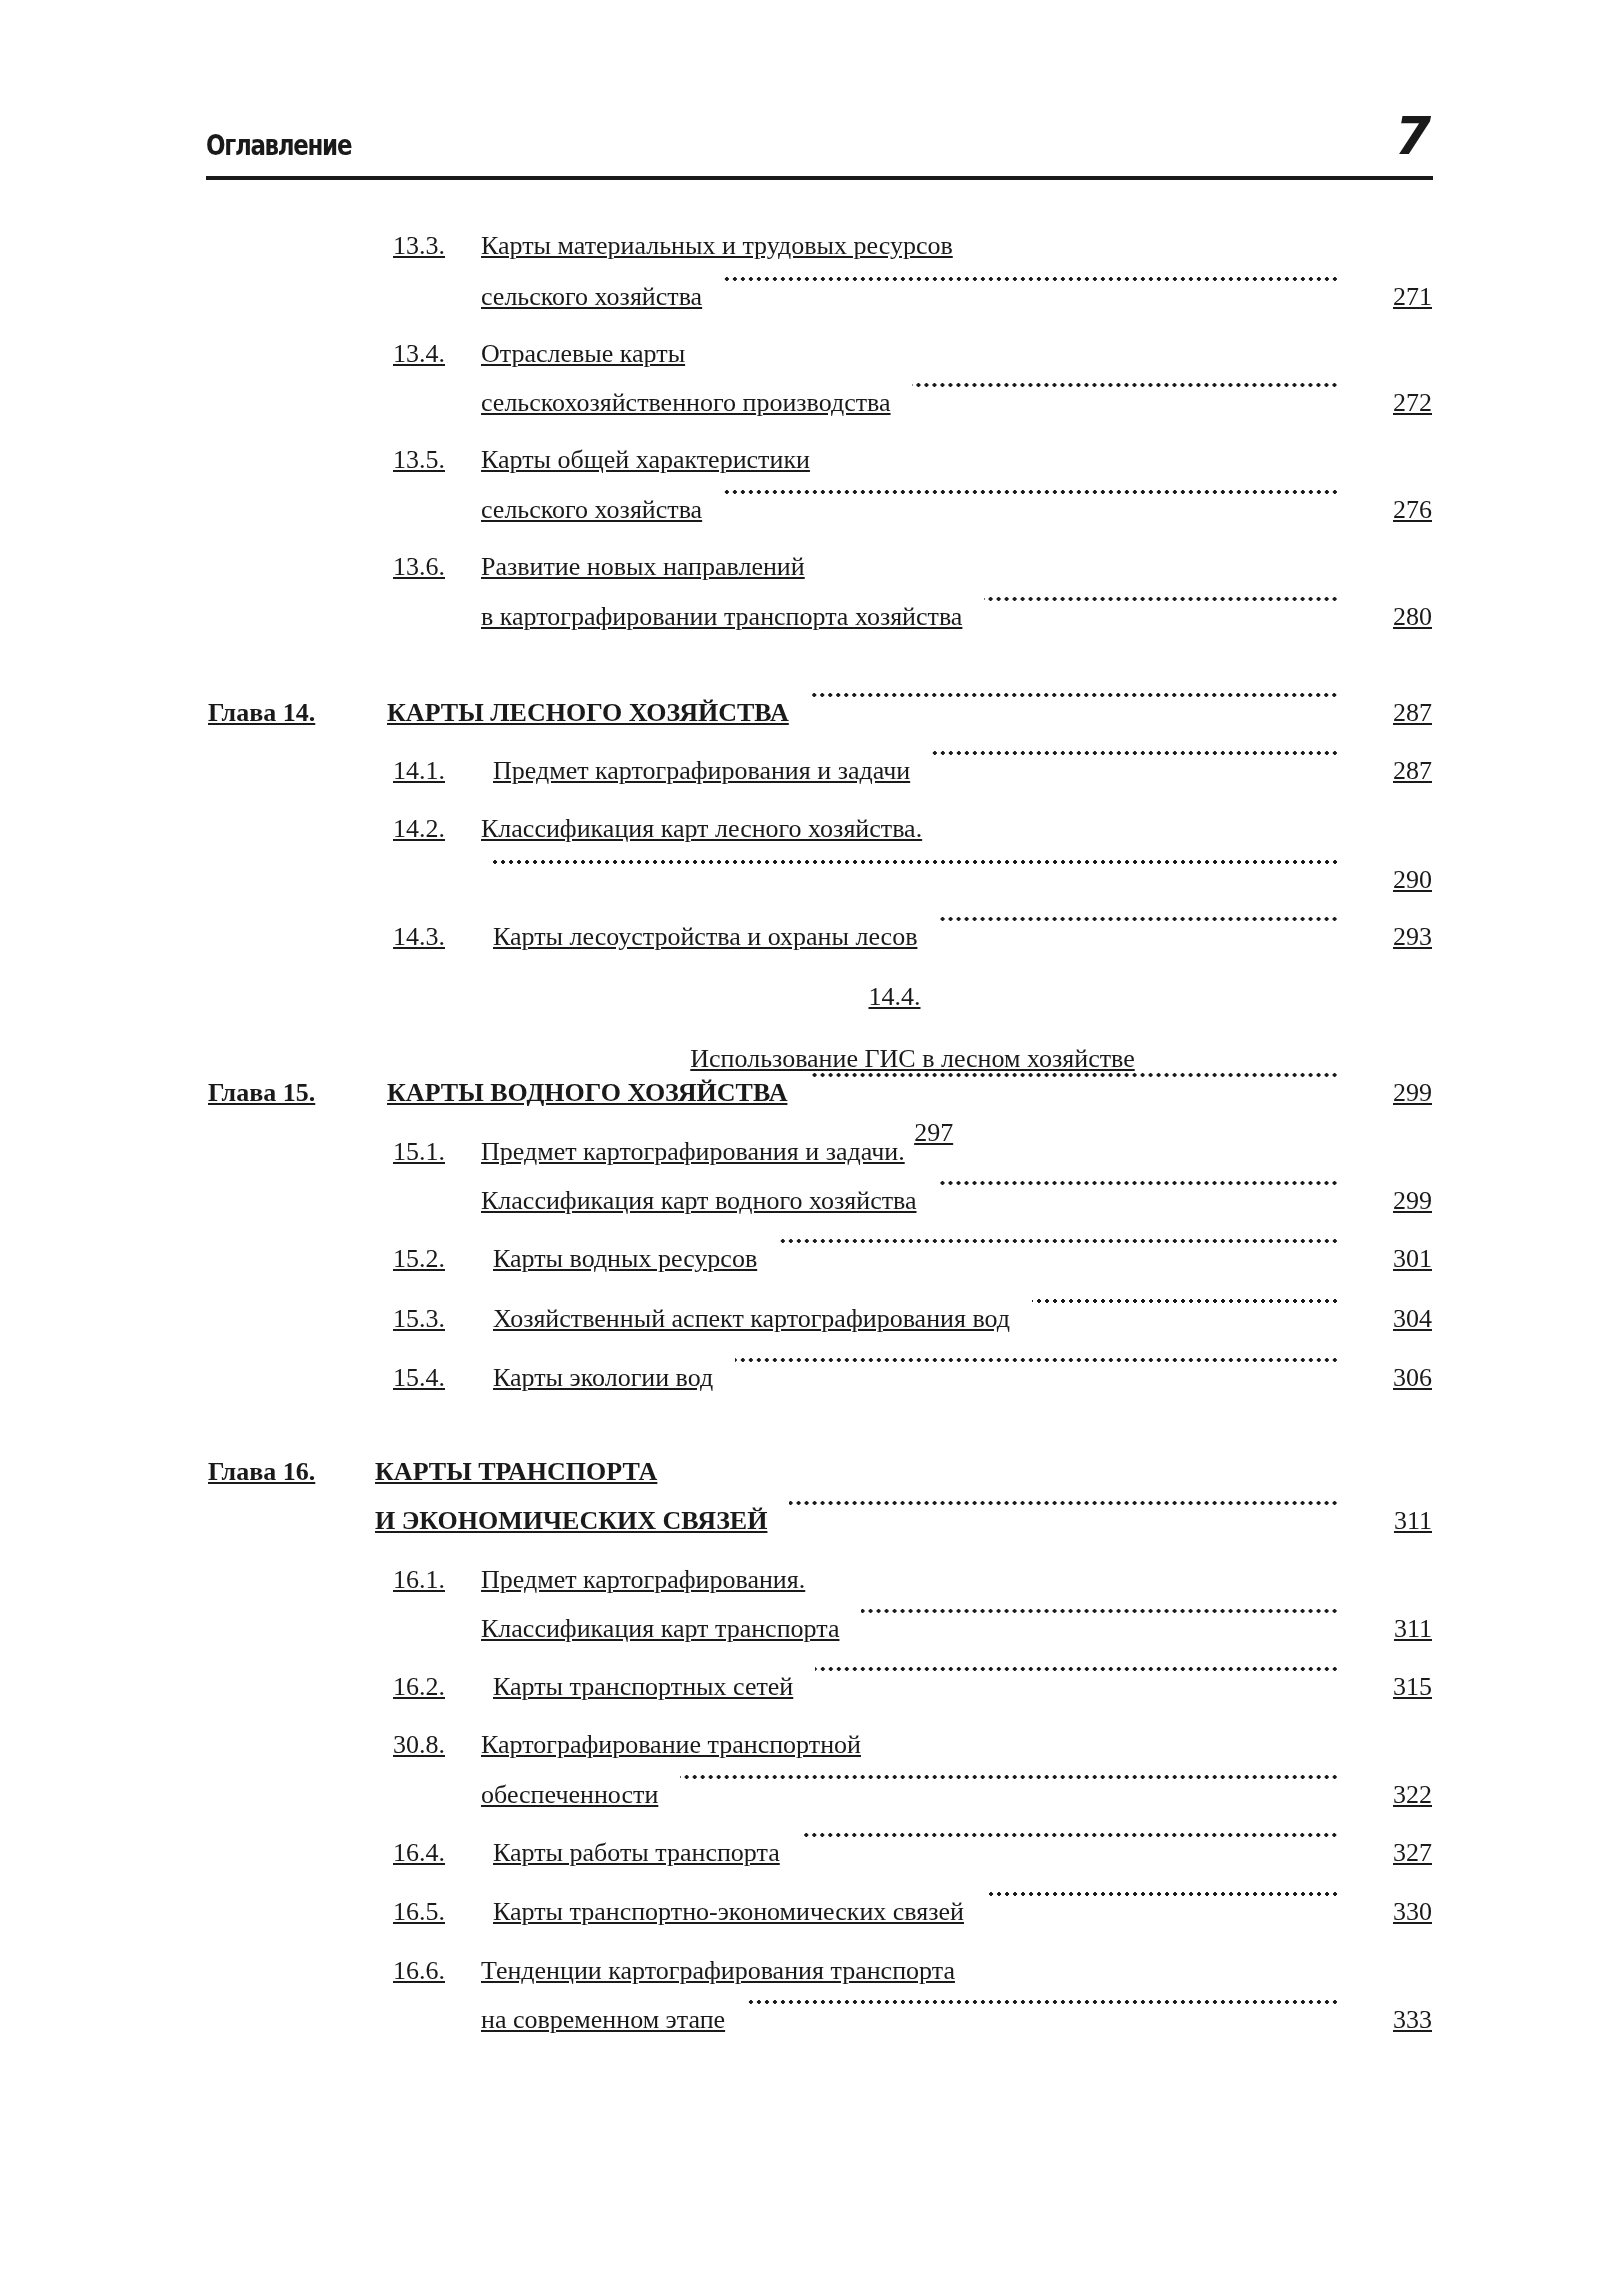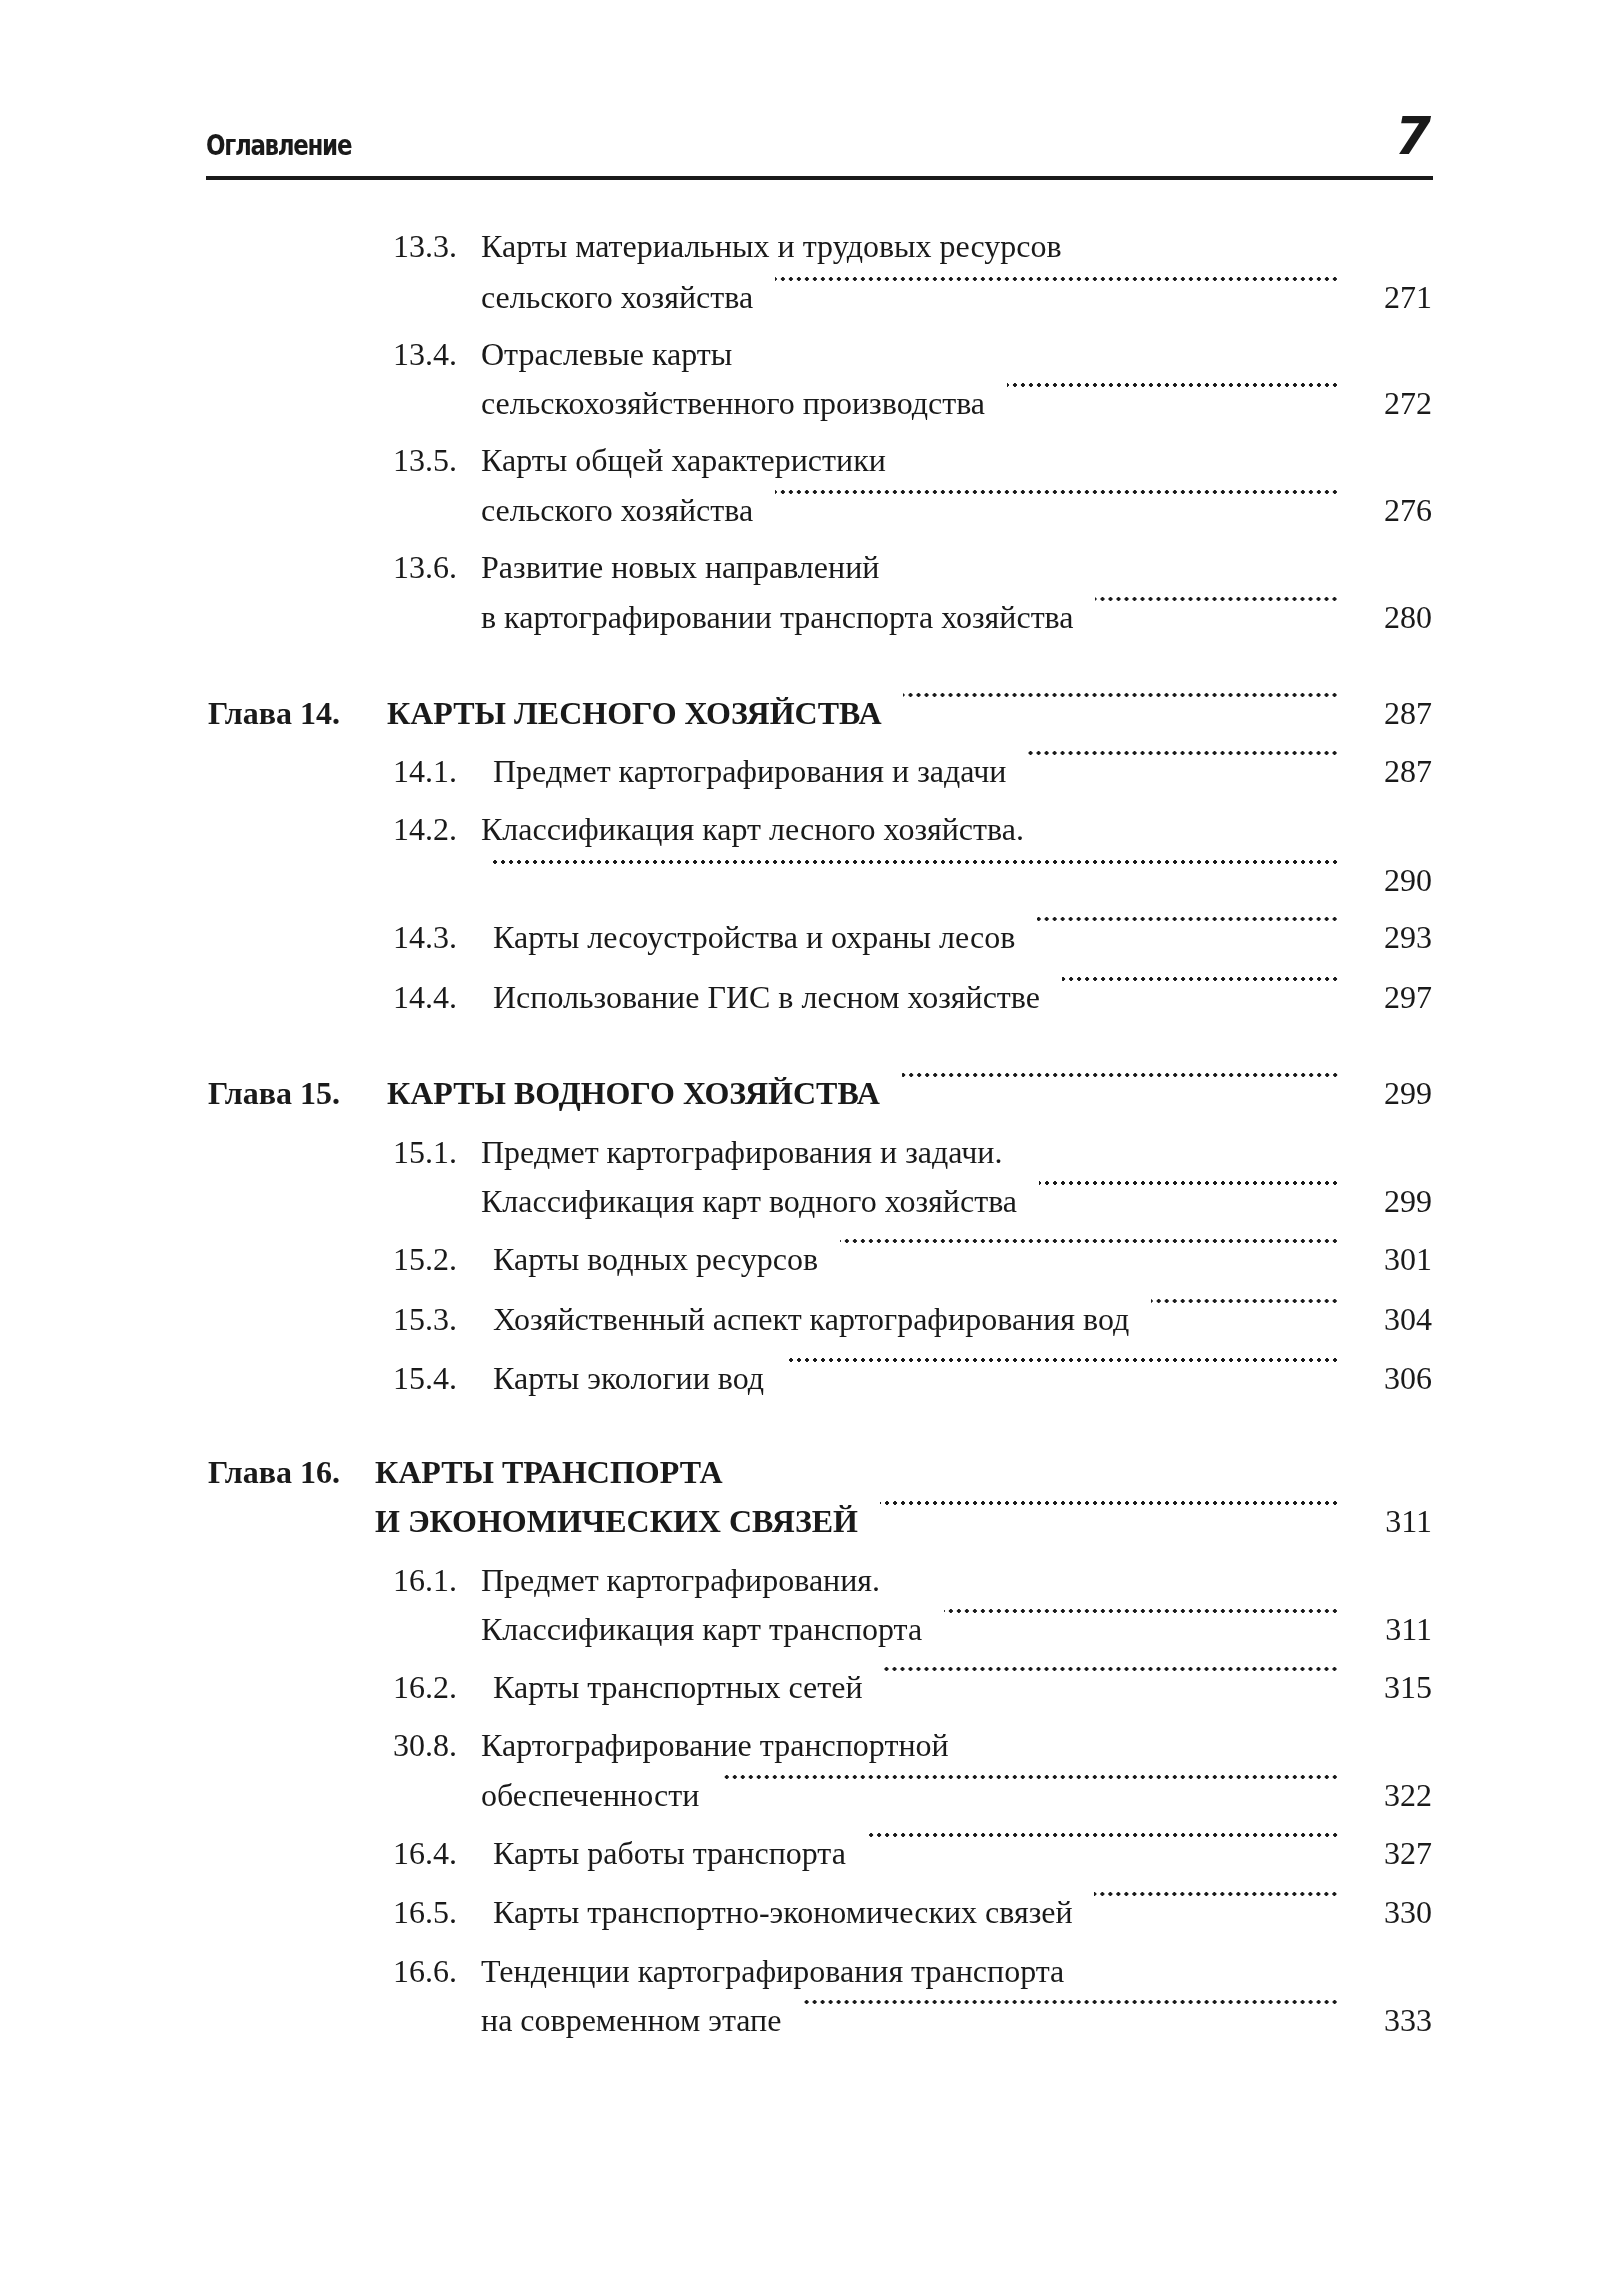--- a/index.html
+++ b/index.html
@@ -55,25 +55,26 @@
     .toc {
       position: absolute;
       left: 0;
       top: 0;
       width: 1605px;
     }
     .line {
       position: absolute;
       height: 50px;
       font-family: "Liberation Serif", serif;
-      font-size: 32px;
+      font-size: 26px;
       line-height: 50px;
       white-space: nowrap;
       display: flex;
       align-items: center;
+      text-decoration: underline;
     }
     .line .text {
       display: inline-block;
     }
     .line.with-page {
       right: 173px;
       gap: 12px;
     }
     .leader {
       flex: 1 1 auto;
@@ -178,21 +179,21 @@
     <span class="pg">290</span>
   </div>
 
   <div class="line with-page" style="left:393px; top:912px;">
     <span class="sub-num">14.3.</span>
     <span class="text">Карты лесоустройства и охраны лесов</span>
     <span class="leader"></span>
     <span class="pg">293</span>
   </div>
 
-  <div class="line with-page" style="left:393px; top:972px;">
+  <div class="line with-page" style="left:393px; top:972px;flex-direction:column;">
     <span class="sub-num">14.4.</span>
     <span class="text">Использование ГИС в лесном хозяйстве</span>
     <span class="leader"></span>
     <span class="pg">297</span>
   </div>
 
   <div class="line with-page chapter" style="left:208px; top:1068px;">
     <span class="ch-label">Глава 15.</span>
     <span class="text">КАРТЫ ВОДНОГО ХОЗЯЙСТВА</span>
     <span class="leader"></span>

